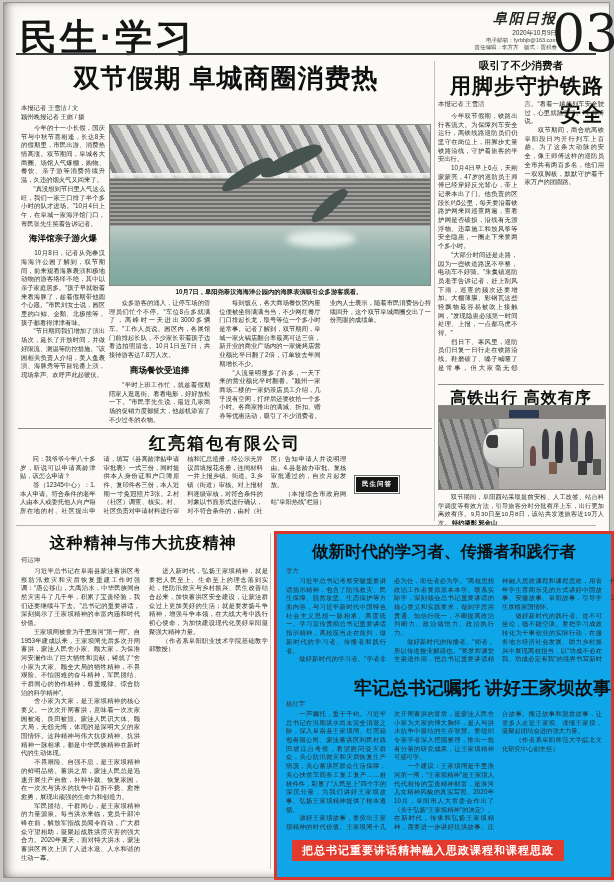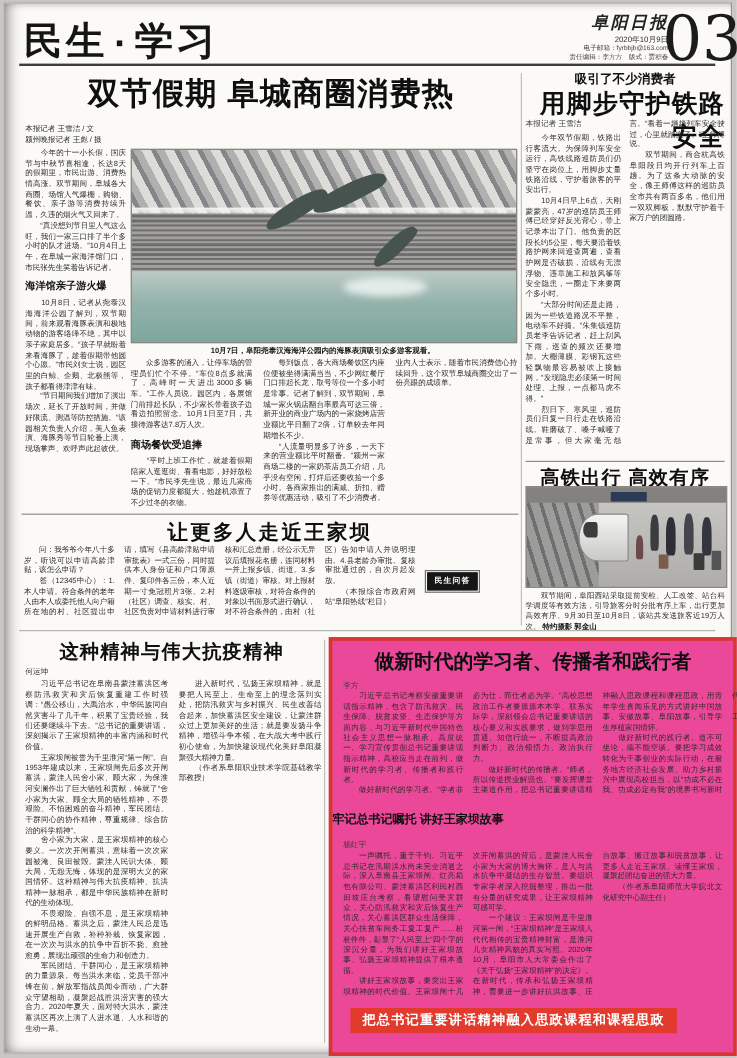--- a/index.html
+++ b/index.html
@@ -10,34 +10,34 @@
   }
   .page{
     position:absolute;left:3px;top:2px;width:605px;height:874px;
     background:#fbfaf7;border:1px solid #979590;
     box-shadow:inset 9px 0 12px -8px rgba(0,0,0,.55), inset 0 -7px 9px -7px rgba(0,0,0,.3), inset 0 5px 7px -6px rgba(0,0,0,.3);
   }
   .abs{position:absolute;}
   .rule-h{position:absolute;background:#8f8d89;height:1px;}
   .rule-v{position:absolute;background:#c2c0bb;width:1px;}
 
-  .section-title{left:16px;top:10px;font-size:32px;font-weight:700;color:#151515;letter-spacing:3px;font-family:Liberation Mono, monospace;}
+  .section-title{left:16px;top:10px;font-size:37px;font-weight:700;color:#151515;letter-spacing:3px;}
   .header-rule{left:12px;top:50px;width:580px;height:2px;background:#3d3d3d;}
   .paper-name{left:415px;top:7px;width:138px;text-align:right;font-family:"DejaVu Serif",serif;font-style:italic;font-weight:700;font-size:14px;color:#222;letter-spacing:2px;}
   .paper-date{left:415px;top:26px;width:138px;text-align:right;font-size:6.5px;color:#333;}
   .paper-email{left:405px;top:34px;width:148px;text-align:right;font-size:5.5px;color:#444;}
   .paper-editors{left:405px;top:41px;width:148px;text-align:right;font-size:5.5px;color:#444;}
   .page-number{left:548px;top:0px;font-family:"DejaVu Serif",serif;font-size:52px;font-weight:400;color:#1c1c1c;}
 
   .lead-headline{left:14px;top:58px;width:416px;text-align:center;font-size:26px;font-weight:700;color:#0f0f0f;letter-spacing:1px;}
   .byline{font-size:6.4px;color:#3a3a3a;line-height:1.45;}
   .lead-byline{left:17px;top:101px;width:84px;}
 
   .tb{font-size:6.3px;line-height:1.38;color:#2b2b2b;text-align:justify;white-space:pre-line;}
-  .subhead{font-size:8.5px;font-weight:700;color:#111;text-align:left;margin:5px 0 4px;white-space:normal;font-family:Liberation Mono, monospace;}
+  .subhead{font-size:8.5px;font-weight:700;color:#111;text-align:center;margin:5px 0 4px;white-space:normal;font-family:Liberation Mono, monospace;}
   .colwrap{column-fill:auto;}
 
   .lead-left{left:17px;top:121px;width:84px;height:301px;}
   .mid-cols{left:105px;top:296px;width:322px;height:128px;column-count:3;column-gap:9px;}
 
   .photo-frame{border:1px solid #8a8884;background:#9a9a98;overflow:hidden;}
   .dolphin-photo{left:105px;top:121px;width:320px;height:160px;}
   .ph-ceiling{position:absolute;left:0;top:0;width:100%;height:36%;
     background:repeating-linear-gradient(62deg,#dddcd8 0 7px,#84868a 7px 11px,#b0b1af 11px 17px);}
   .ph-lights{position:absolute;left:0;top:30%;width:100%;height:8%;background:linear-gradient(#f4f4f2,rgba(244,244,242,0));}
@@ -75,25 +75,25 @@
   .person{position:absolute;background:#3b3b42;border-radius:40% 40% 20% 20%;}
   .lugg{position:absolute;border-radius:1px;}
   .hsr-caption{left:434px;top:490px;width:166px;font-size:6.2px;line-height:1.4;color:#2b2b2b;text-align:justify;}
   .hsr-credit{font-weight:700;color:#111;}
 
   .wjb-headline{left:14px;top:530px;width:250px;text-align:center;font-size:16px;font-weight:700;color:#0f0f0f;letter-spacing:1px;}
   .author{font-size:6.4px;color:#3a3a3a;}
   .wjb-author{left:17px;top:553px;}
   .wjb-body{left:17px;top:564px;width:247px;height:298px;column-count:2;column-gap:9px;}
 
-  .redbox{left:270px;top:528px;width:334px;height:343px;border:3px solid #d8382c;background:#ec4899;}
+  .redbox{left:270px;top:528px;width:334px;height:343px;border:3px solid #d8382c;background:#0ea5e9;}
   .rb-a-headline{left:0;top:7px;width:100%;text-align:center;font-size:16.5px;font-weight:700;color:#0f0f0f;}
   .rb-a-author{left:9px;top:33px;}
   .rb-a-body{left:9px;top:43px;width:316px;height:93px;column-count:3;column-gap:8px;}
-  .rb-b-headline{left:0;top:142px;width:100%;text-align:left;font-size:10px;font-weight:700;color:#0f0f0f;}
+  .rb-b-headline{left:0;top:142px;width:100%;text-align:right;font-size:18px;font-weight:700;color:#0f0f0f;}
   .rb-b-author{left:9px;top:166px;}
   .rb-b-body{left:9px;top:176px;width:316px;height:126px;column-count:3;column-gap:8px;}
   .rb-banner{left:15px;top:306px;width:272px;height:21px;background:#e23a2c;color:#fff;
     text-align:center;line-height:21px;font-size:11px;font-weight:700;letter-spacing:1px;}
 </style>
 </head>
 <body>
 
 <div class="page">
 
@@ -131,21 +131,21 @@
 
   <div class="abs mid-cols colwrap">
     <div class="tb">　　众多游客的涌入，让停车场的管理员们忙个不停。“车位8点多就满了，高峰时一天进出3000多辆车。”工作人员说。园区内，各展馆门前排起长队，不少家长带着孩子边看边拍照留念。10月1日至7日，共接待游客达7.8万人次。</div>
     <div class="subhead">商场餐饮受追捧</div>
     <div class="tb">　　“平时上班工作忙，就趁着假期陪家人逛逛街、看看电影，好好放松一下。”市民李先生说，最近几家商场的促销力度都挺大，他趁机添置了不少过冬的衣物。
 　　每到饭点，各大商场餐饮区内座位便被坐得满满当当，不少网红餐厅门口排起长龙，取号等位一个多小时是常事。记者了解到，双节期间，阜城一家火锅店翻台率最高可达三倍，新开业的商业广场内的一家烧烤店营业额比平日翻了2倍，订单较去年同期增长不少。
 　　“人流量明显多了许多，一天下来的营业额比平时翻番。”颍州一家商场二楼的一家奶茶店员工介绍，几乎没有空闲，打烊后还要收拾一个多小时。各商家推出的满减、折扣、赠券等优惠活动，吸引了不少消费者。业内人士表示，随着市民消费信心持续回升，这个双节阜城商圈交出了一份亮眼的成绩单。</div>
   </div>
 
   <div class="rule-h" style="left:14px;top:425px;width:414px;"></div>
-  <div class="abs benefit-title">让更多人走近王家坝</div>
+  <div class="abs benefit-title">红亮箱包有限公司</div>
   <div class="abs benefit-body colwrap">
     <div class="tb">　　问：我爷爷今年八十多岁，听说可以申请高龄津贴，该怎么申请？
 　　答（12345中心）：1.本人申请。符合条件的老年人由本人或委托他人向户籍所在地的村、社区提出申请，填写《县高龄津贴申请审批表》一式三份，同时提供本人身份证和户口簿原件、复印件各三份，本人近期一寸免冠照片3张。2.村（社区）调查、核实。村、社区负责对申请材料进行审核和汇总造册，经公示无异议后填报花名册，连同材料一并上报乡镇、街道。3.乡镇（街道）审核。对上报材料逐级审核，对符合条件的对象以书面形式进行确认，对不符合条件的，由村（社区）告知申请人并说明理由。4.县老龄办审批。复核审批通过的，自次月起发放。
 　　（本报综合市政府网站“阜阳热线”栏目）</div>
   </div>
   <div class="abs benefit-badge">民生问答</div>
 
   <div class="rule-v" style="left:430px;top:58px;height:460px;"></div>
   <div class="abs patrol-kicker">吸引了不少消费者</div>
   <div class="abs patrol-headline">用脚步守护铁路安全</div>

